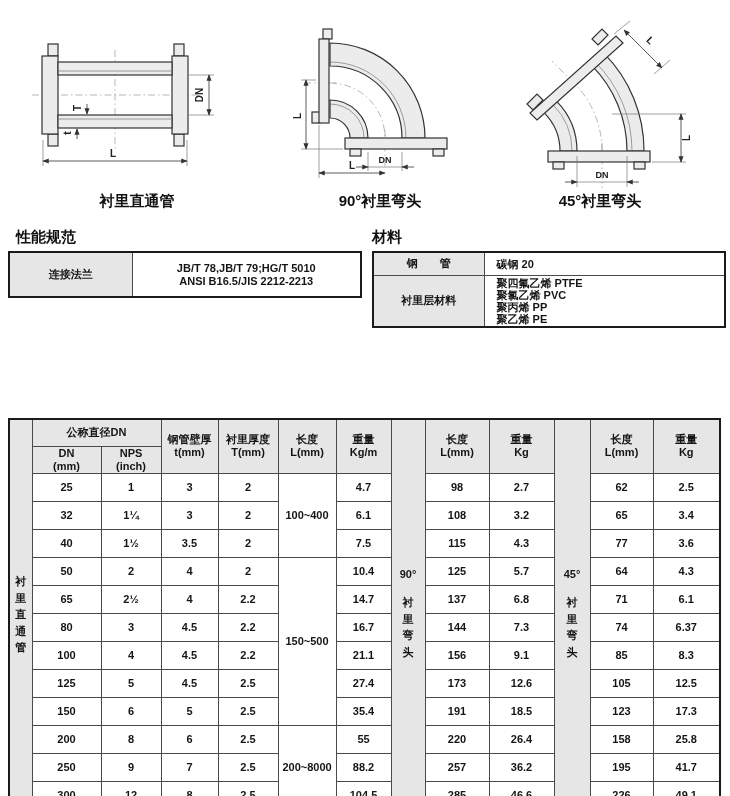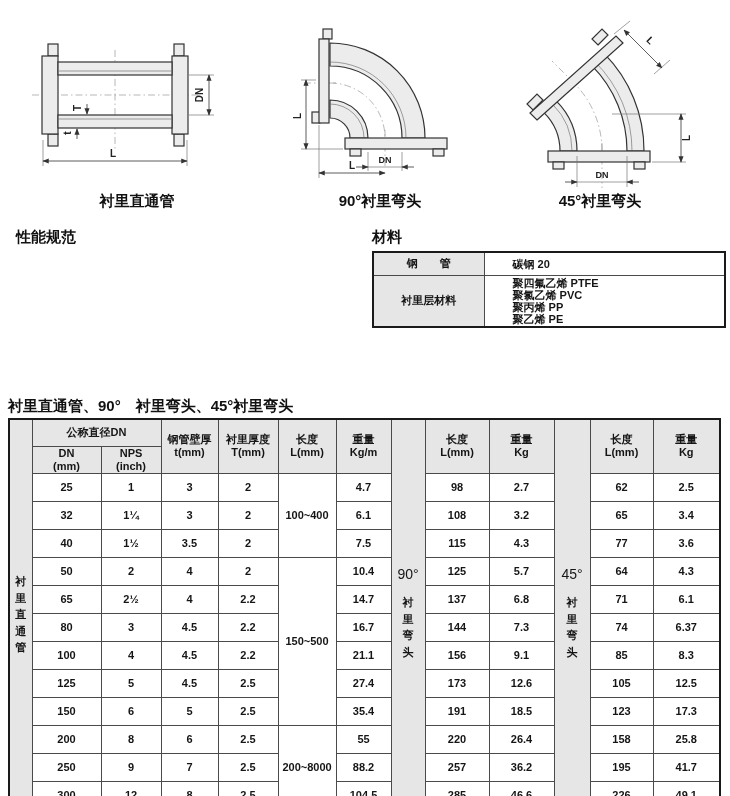--- a/index.html
+++ b/index.html
@@ -15,27 +15,27 @@
   .cap{font-size:15px;font-weight:700;fill:#111;}
   .sec-title{position:absolute;font-size:15px;font-weight:700;}
   table{border-collapse:collapse;table-layout:fixed;position:absolute;
         font-size:11px;font-weight:700;color:#151515;}
   table{border:2px solid #1a1a1a;}
   th,td{border:1px solid #4a4a4a;padding:0 2px;}
   .lab{background:#e6e6e6;text-align:center;font-weight:700;}
   .spec-t{left:8px;top:251px;width:352px;}
   .mat-t{left:372px;top:251px;width:352px;}
   .spec-t td.val{text-align:center;white-space:pre-line;line-height:13px;}
-  .mat-t td.val{text-align:left;padding-left:28px;white-space:pre-line;line-height:12px;margin-top:40px;}
+  .mat-t td.val{text-align:left;padding-left:12px;white-space:pre-line;line-height:12px;margin-top:40px;}
   .lab{white-space:pre-line;line-height:13px;}
   .main-t{left:8px;top:418px;width:712px;}
   .main-t th{background:#e6e6e6;white-space:pre-line;line-height:13px;font-weight:700;}
   .main-t td{text-align:center;height:27px;}
   .vcell{background:#e6e6e6;vertical-align:middle;padding:0;}
-  .vprefix{display:block;text-align:center;font-size:14px;font-weight:400;}
+  .vprefix{display:block;text-align:center;font-size:11px;font-weight:700;}
   .vchars{display:block;width:13px;margin:0 auto;word-break:break-all;
           line-height:1.5;font-size:11px;font-weight:700;text-align:center;}
 </style>
 </head>
 <body>
 
 <div class="page">
 
   <svg class="drawings" width="730" height="218" viewBox="0 0 730 218">
     <defs>
@@ -135,20 +135,25 @@
   </svg>
 
   <div class="sec-title" style="left:16px;top:228px;">性能规范</div>
 
   <table class="spec-t">
     <colgroup>
         <col style="width:123px">
         <col style="width:229px">
       </colgroup>
     <tbody>
+    <tr style="height:45px">
+      <td class="lab">连接法兰</td>
+      <td class="val">JB/T 78,JB/T 79;HG/T 5010
+ANSI B16.5/JIS 2212-2213</td>
+    </tr>
   </tbody>
     </table>
 
   <div class="sec-title" style="left:372px;top:228px;">材料</div>
 
   <table class="mat-t">
     <colgroup>
         <col style="width:111px">
         <col style="width:241px">
       </colgroup>
@@ -160,21 +165,20 @@
     <tr style="height:52px">
       <td class="lab">衬里层材料</td>
       <td class="val">聚四氟乙烯 PTFE
 聚氯乙烯  PVC
 聚丙烯  PP
 聚乙烯  PE</td>
     </tr>
   </tbody>
     </table>
 
-  <div class="sec-title" style="left:8px;top:397px;">衬里直通管、90°　衬里弯头、45°衬里弯头</div>
 
   <table class="main-t">
     <colgroup>
       <col style="width:23px">
         <col style="width:69px">
         <col style="width:60px">
       <col style="width:57px">
         <col style="width:60px">
         <col style="width:58px">
       <col style="width:55px">

